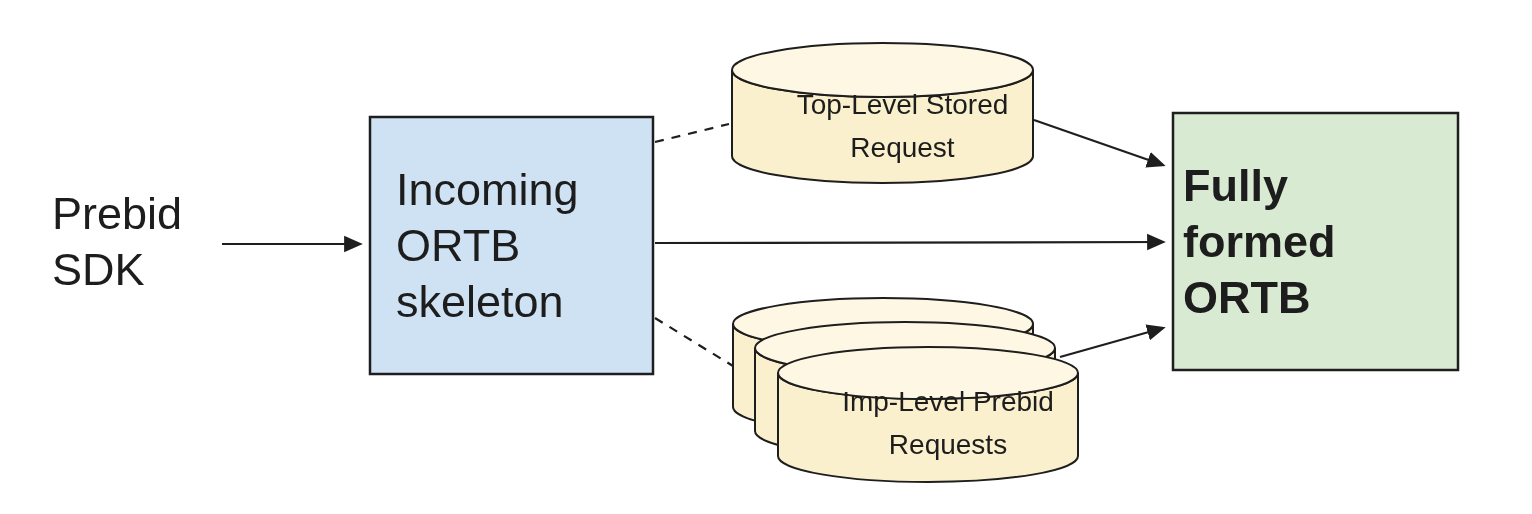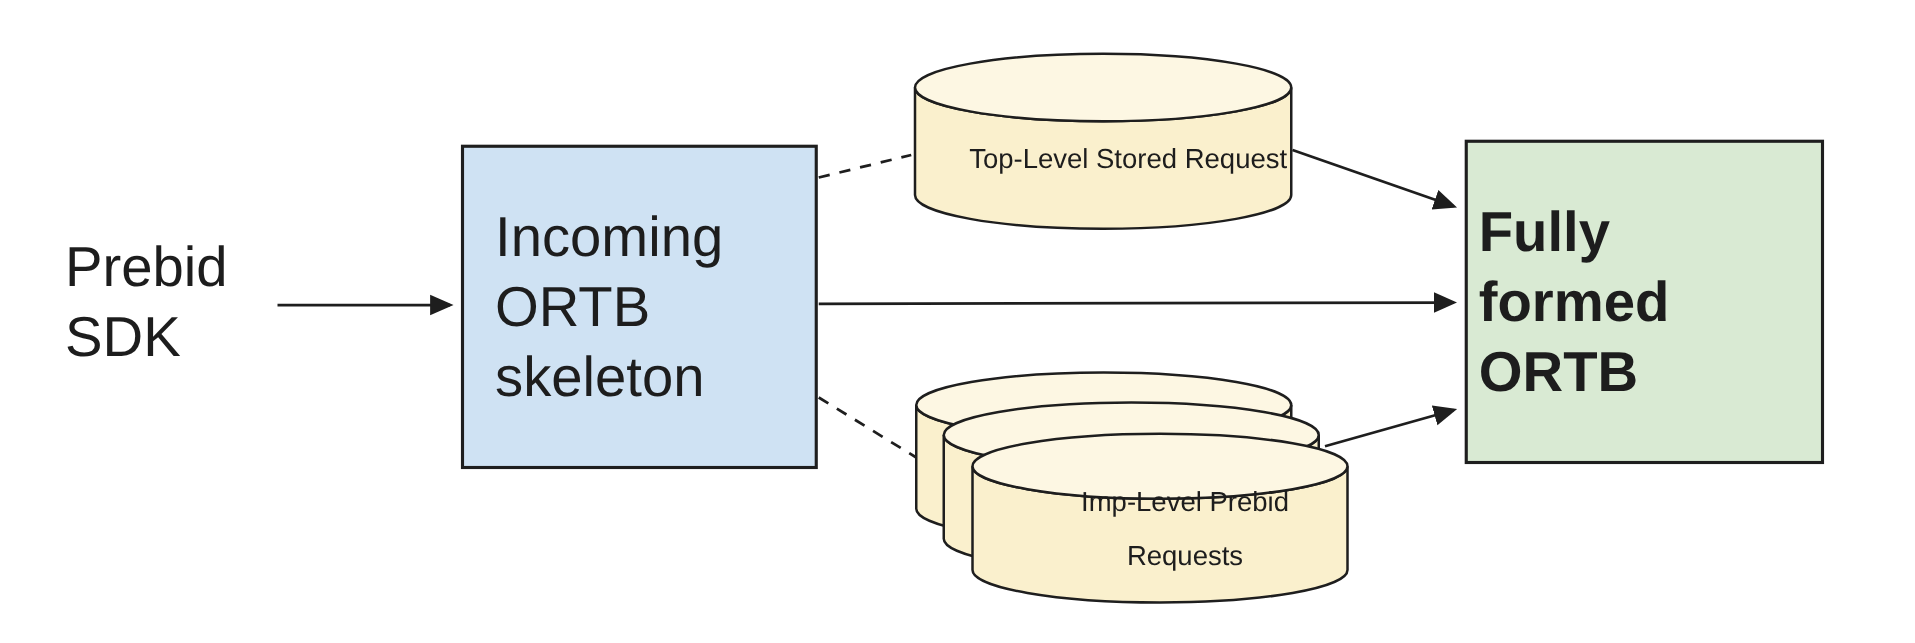--- a/index.html
+++ b/index.html
@@ -27,24 +27,24 @@
   }
   .label-prebid   { left: 52px;  top: 186px; width: 150px; height: 112px; }
   .label-incoming { left: 370px; top: 117px; width: 283px; height: 257px; padding-left: 26px; box-sizing: border-box; }
   .label-incoming .inner { width: 230px; }
   .label-fully    { left: 1173px; top: 113px; width: 285px; height: 257px; padding-left: 10px; box-sizing: border-box; font-weight: bold; }
   .label-fully .inner { width: 180px; }
   .cyl-label {
     position: absolute;
     display: flex;
     align-items: center;
-    justify-content: center;
+    justify-content: flex-end;
     text-align: center;
     color: #1d1d1d;
-    font-size: 22px;
+    font-size: 28px;
     line-height: 43px;
     padding-left: 40px;
   }
   .cyl-label-top { left: 732px; top: 43px;  width: 301px; height: 140px; padding-top: 26px; box-sizing: border-box; }
   .cyl-label-imp { left: 778px; top: 347px; width: 300px; height: 135px; padding-top: 16px; box-sizing: border-box; }
 </style>
 </head>
 <body>
 
 <div id="canvas">

